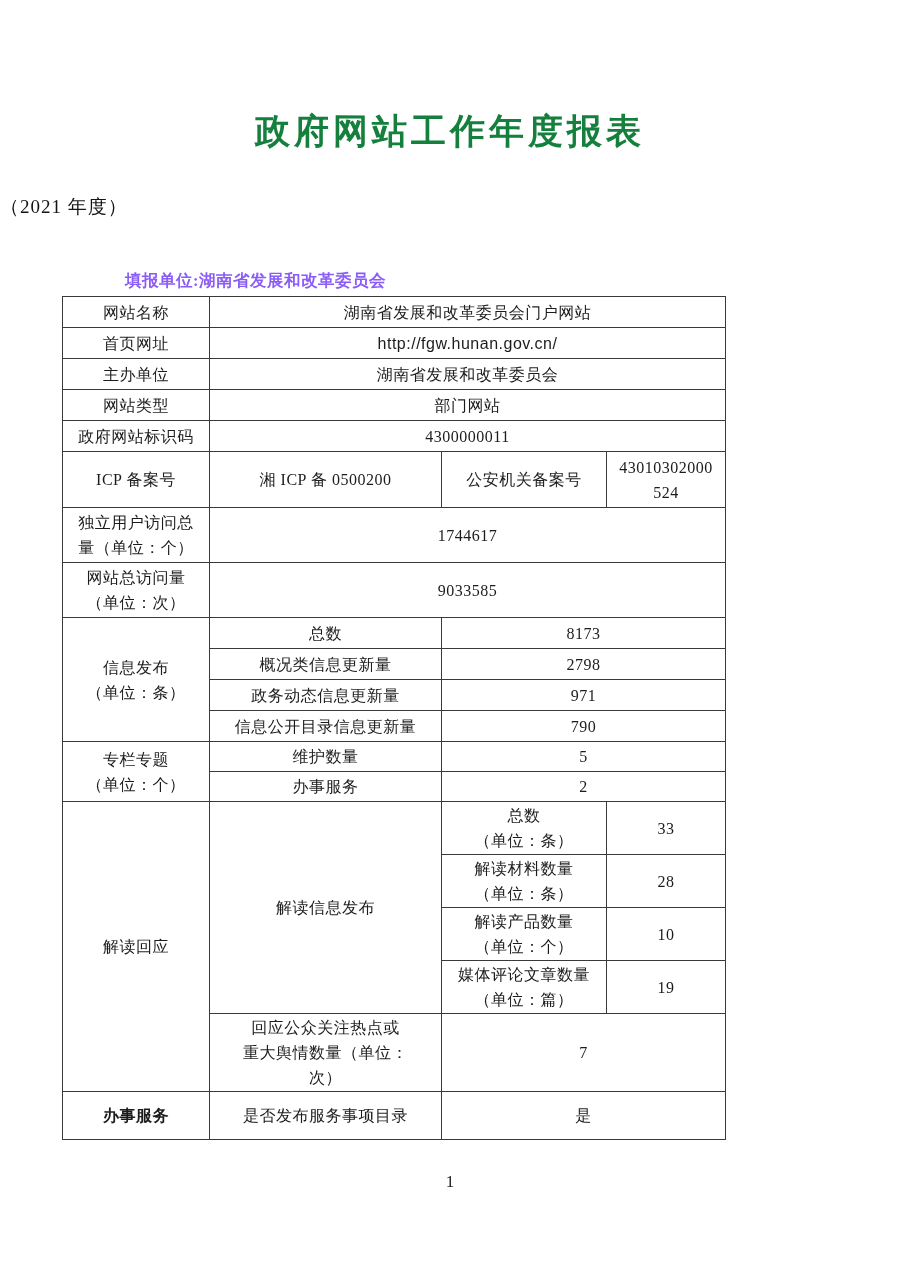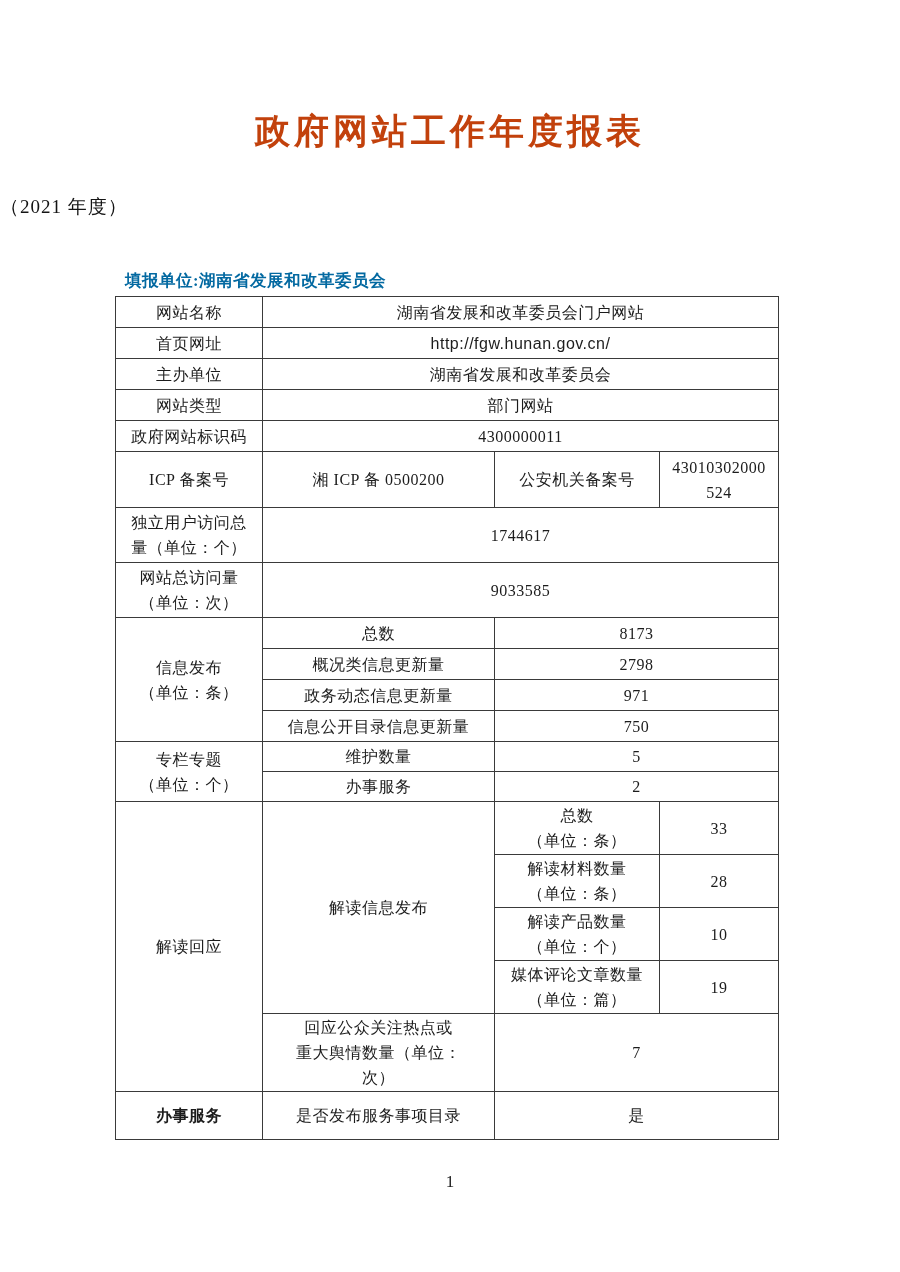--- a/index.html
+++ b/index.html
@@ -13,40 +13,40 @@
     overflow: hidden;
   }
   .doc-title {
     margin-top: 106px;
     text-align: center;
     font-family: "DejaVu Sans", "Liberation Sans", sans-serif;
     font-weight: 700;
     font-size: 35px;
     line-height: 50px;
     letter-spacing: 4px;
-    color: #c2410c;
+    color: #15803d;
   }
   .doc-subtitle {
     margin-top: 38px;
     text-align: left;
     font-size: 19px;
     line-height: 26px;
     letter-spacing: 1px;
     color: #141414;
   }
   .reporting-unit {
     margin: 50px 0 0 125px;
     font-size: 16.5px;
     line-height: 22px;
     font-weight: 700;
     letter-spacing: 0.5px;
-    color: #0369a1;
+    color: #8b5cf6;
   }
   table.report {
-    margin: 4px 0 0 115px;
+    margin: 4px 0 0 62px;
     width: 663px;
     border-collapse: collapse;
     table-layout: fixed;
   }
   table.report td {
     border: 1.5px solid #3a3a3a;
     text-align: center;
     vertical-align: middle;
     font-size: 16px;
     line-height: 25px;
@@ -137,21 +137,21 @@
       <tr class="h31">
         <td>概况类信息更新量</td>
         <td colspan="2">2798</td>
       </tr>
       <tr class="h31">
         <td>政务动态信息更新量</td>
         <td colspan="2">971</td>
       </tr>
       <tr class="h31">
         <td>信息公开目录信息更新量</td>
-        <td colspan="2">750</td>
+        <td colspan="2">790</td>
       </tr>
       <tr class="h30">
         <td rowspan="2">专栏专题
 （单位：个）</td>
         <td>维护数量</td>
         <td colspan="2">5</td>
       </tr>
       <tr class="h30">
         <td>办事服务</td>
         <td colspan="2">2</td>

